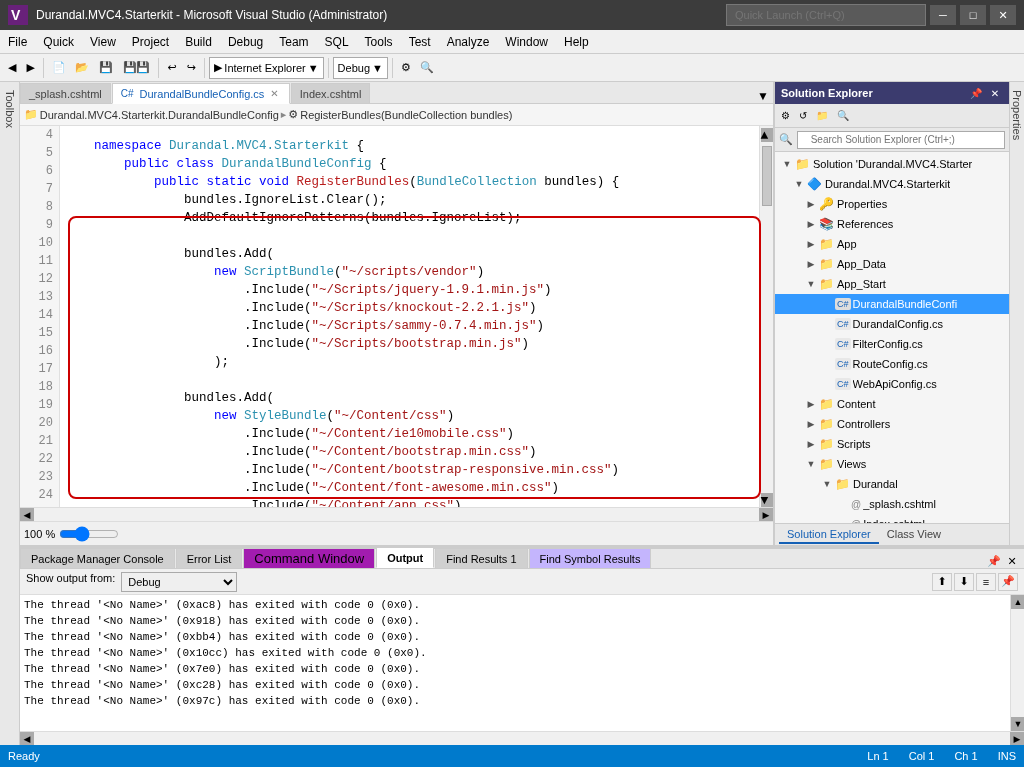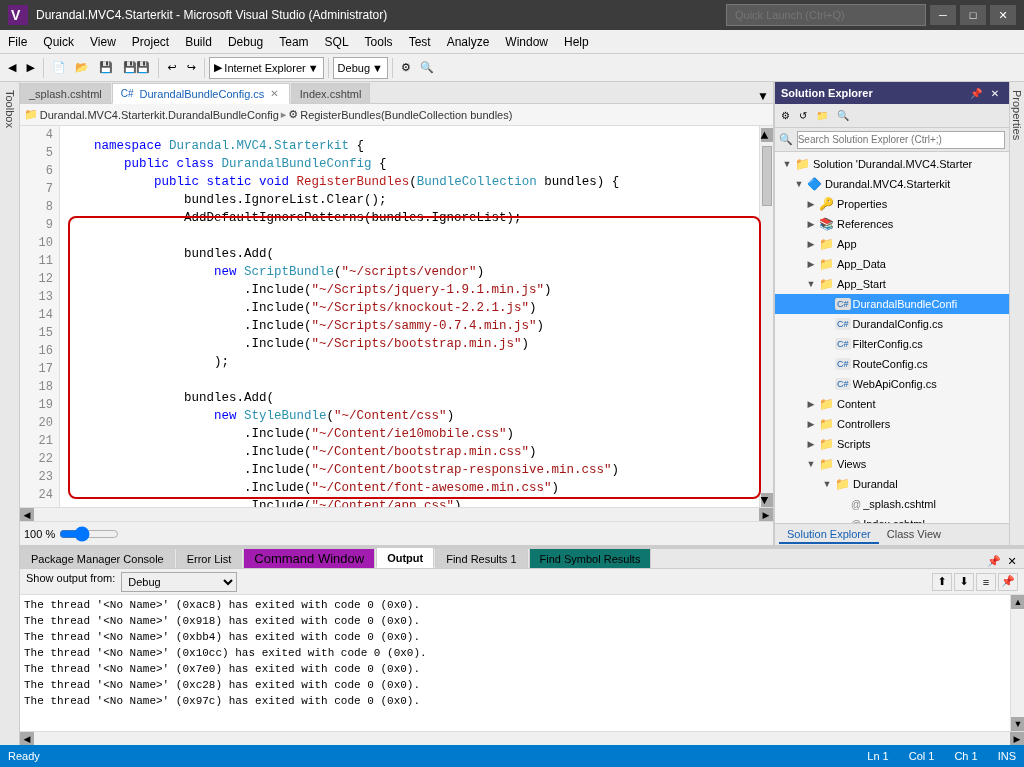--- a/index.html
+++ b/index.html
@@ -262,21 +262,21 @@
 
           <div class="se-toolbar">
             <button class="tb-btn" style="font-size:10px;">⚙</button>
             <button class="tb-btn" style="font-size:10px;">↺</button>
             <button class="tb-btn" style="font-size:10px;">📁</button>
             <button class="tb-btn" style="font-size:10px;">🔍</button>
           </div>
 
           <div class="se-search">
             <span style="margin-right:4px; color:#888; font-size:11px;">🔍</span>
-            <input type="text" placeholder="Search Solution Explorer (Ctrl+;)" style="flex: 1 1 0%; height: 18px; font-size: 10px; border: 1px solid rgb(170, 170, 170); padding: 0px 0;">
+            <input type="text" placeholder="Search Solution Explorer (Ctrl+;)" style="flex: 1 1 0%; height: 18px; font-size: 10px; border: 1px solid rgb(170, 170, 170); padding: 0px 13px;">
           </div>
 
           <div class="se-tree">
 
             <div class="tree-item" style="padding-left:4px;">
               <span class="tree-expand">▼</span>
               <span class="tree-icon">📁</span>
               <span class="tree-label">Solution 'Durandal.MVC4.Starter</span>
             </div>
 
@@ -407,21 +407,21 @@
 
       <div class="bottom-panel">
 
         <div style="display:flex; background:#e8e8e8; border-top:2px solid #ccc; border-bottom:1px solid #ccc; height:22px; align-items:flex-end; justify-content:space-between;">
           <div style="display:flex; align-items:flex-end; height:22px;">
             <div style="padding:2px 10px; font-size:11px; cursor:pointer; background:#d0d0d0; border:1px solid #ccc; border-bottom:none; height:20px; display:flex; align-items:center;">Package Manager Console</div>
             <div style="padding:2px 10px; font-size:11px; cursor:pointer; background:#d0d0d0; border:1px solid #ccc; border-bottom:none; height:20px; display:flex; align-items:center; margin-left:1px;">Error List</div>
             <div style="padding:2px 10px; font-size:13px; cursor:pointer; background:#a21caf; border:1px solid #ccc; border-bottom:none; height:20px; display:flex; align-items:center; margin-left:1px;">Command Window</div>
             <div style="padding:2px 10px; font-size:11px; cursor:pointer; background:#fff; border:1px solid #ccc; border-bottom:1px solid #fff; height:21px; display:flex; align-items:center; margin-left:1px; font-weight:bold;">Output</div>
             <div style="padding:2px 10px; font-size:11px; cursor:pointer; background:#d0d0d0; border:1px solid #ccc; border-bottom:none; height:20px; display:flex; align-items:center; margin-left:1px;">Find Results 1</div>
-            <div style="padding:2px 10px; font-size:11px; cursor:pointer; background:#0f766e; border:1px solid #ccc; border-bottom:none; height:20px; display:flex; align-items:center; margin-left:1px;">Find Symbol Results</div>
+            <div style="padding:2px 10px; font-size:11px; cursor:pointer; background:#c4b5fd; border:1px solid #ccc; border-bottom:none; height:20px; display:flex; align-items:center; margin-left:1px;">Find Symbol Results</div>
           </div>
           <div style="display:flex; align-items:center; gap:2px; padding-right:4px;">
             <button style="background:transparent; border:none; cursor:pointer; font-size:11px; width:16px;">📌</button>
             <button style="background:transparent; border:none; cursor:pointer; font-size:11px; width:16px;">✕</button>
           </div>
         </div>
 
         <div class="output-top-row">
           <div class="output-top-left">
             <span>Show output from:</span>

